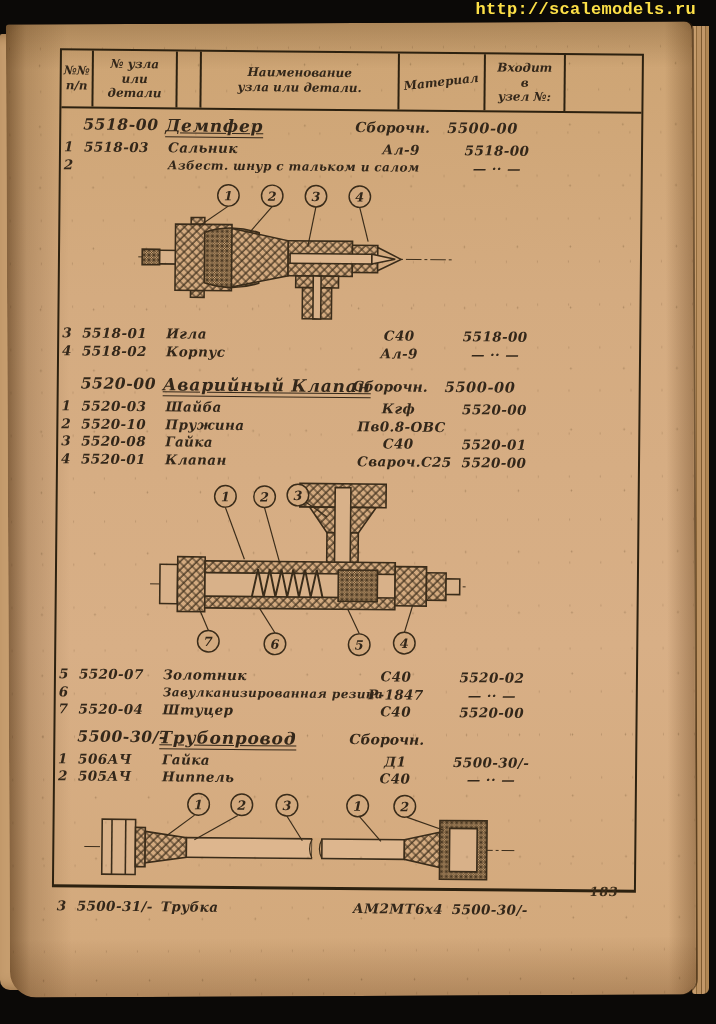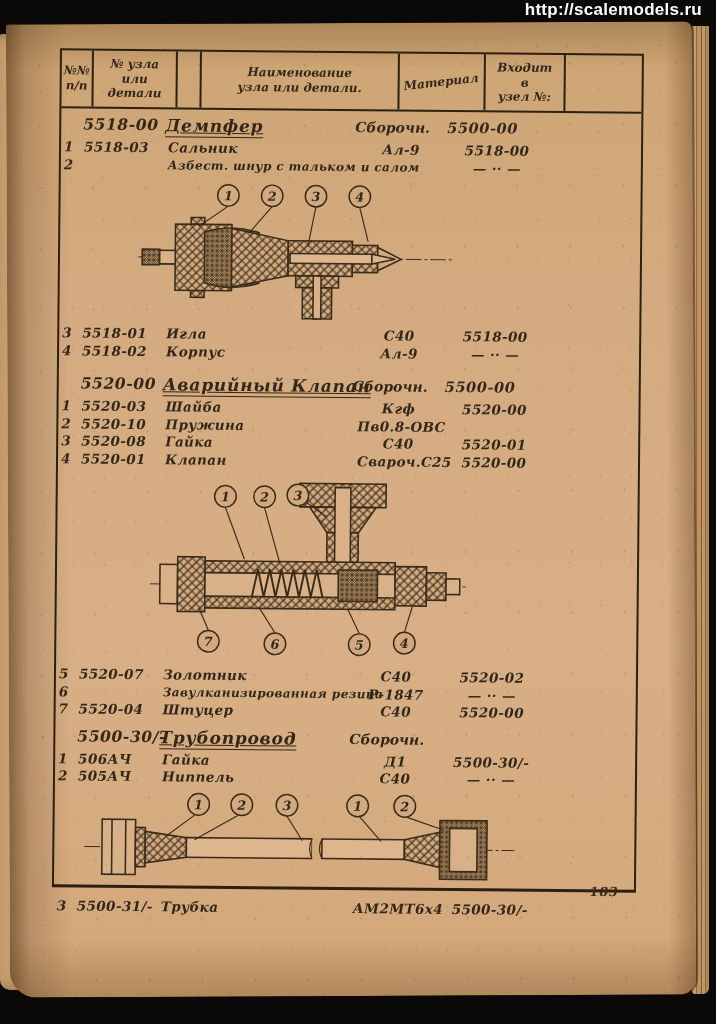--- a/index.html
+++ b/index.html
@@ -3,24 +3,24 @@
 <meta charset="utf-8">
 <style>
   html,body{margin:0;padding:0;}
   body{
     width:716px;height:1024px;position:relative;overflow:hidden;
     background:#0b0907;
     font-family:"DejaVu Serif", serif;
   }
   
   .watermark{
-    position:absolute;top:0;right:14px;z-index:50;
-    font-family:Liberation Sans, sans-serif;
+    position:absolute;top:0;right:20px;z-index:50;
+    font-family:Liberation Mono, monospace;
     font-size:17px;font-weight:700;letter-spacing:.3px;
-    color:#ffffff;
+    color:#fde047;
   }
   
   .left-page-sliver{
     position:absolute;left:0;top:34px;width:96px;height:956px;
     background:#c69d6e;
     border-radius:2px 0 42px 10px;
     box-shadow:inset -10px 0 14px rgba(80,45,10,.5);
   }
   .page-stack{
     position:absolute;right:7px;top:26px;width:17px;height:968px;

